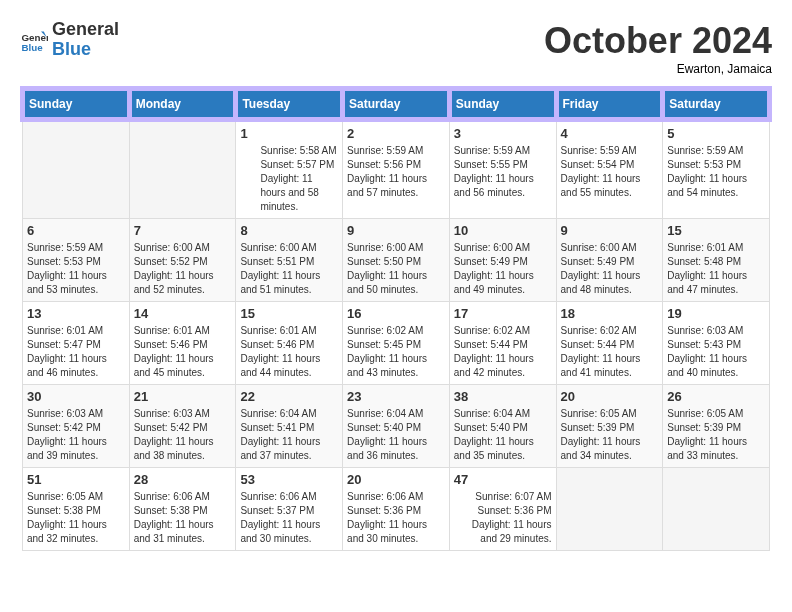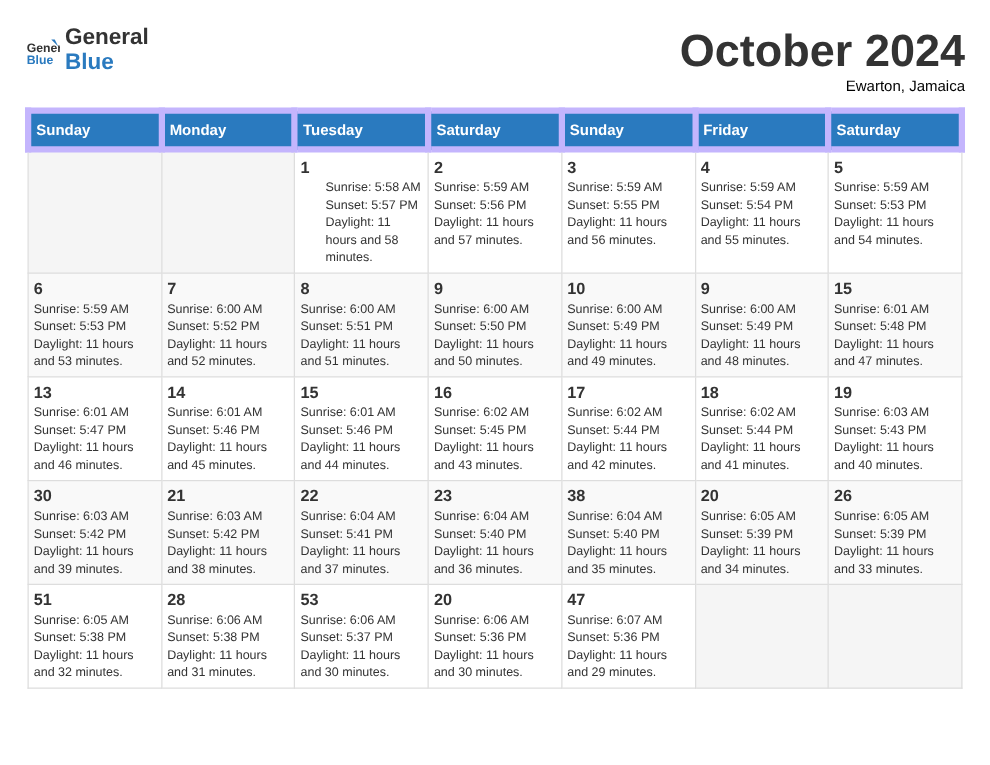--- a/index.html
+++ b/index.html
@@ -306,21 +306,21 @@
 Daylight: 11 hours and 30 minutes.</div>
         </td>
         <td>
           <div class="day-number">20</div>
           <div class="day-info" style="white-space: pre-line;">Sunrise: 6:06 AM
 Sunset: 5:36 PM
 Daylight: 11 hours and 30 minutes.</div>
         </td>
         <td>
           <div class="day-number">47</div>
-          <div class="day-info" style="white-space: pre-line;">Sunrise: 6:07 AM
+          <div class="day-info" style="white-space: pre-line; text-align: right;">Sunrise: 6:07 AM
 Sunset: 5:36 PM
 Daylight: 11 hours and 29 minutes.</div>
         </td>
         <td class="empty-cell"></td>
         <td class="empty-cell"></td>
       </tr>
     </tbody>
 </table>
 
 </body></html>

